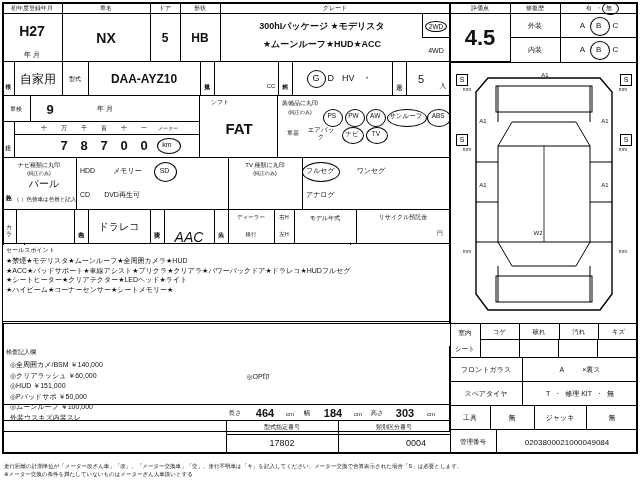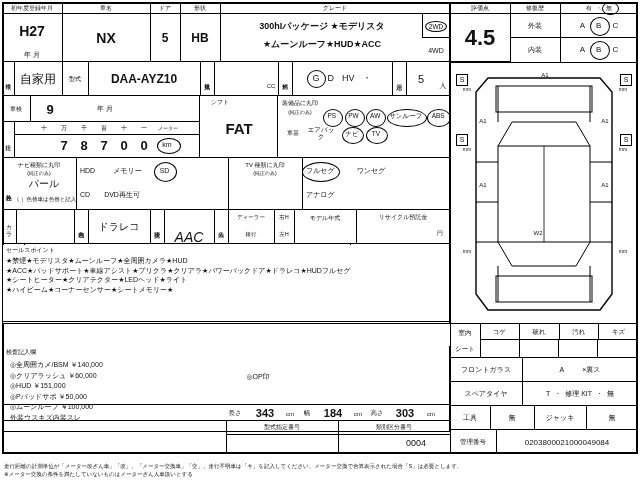--- a/index.html
+++ b/index.html
@@ -315,35 +315,36 @@
     <div>◎クリアラッシュ ￥60,000</div>
     <div>◎HUD ￥151,000</div>
     <div>◎Pバッドサポ ￥50,000</div>
     <div>◎ムーンルーフ ￥100,000</div>
     <div>外装ウスキズ内装スレ</div>
   </div>
   <div class="lbl" style="left:230px;top:370px;width:56px;height:14px;font-size:7px;">◎OP印</div>
 
   <div class="bx" style="left:2px;top:404px;width:448px;height:0;border-width:1px 0 0 0;"></div>
   <div class="lbl" style="left:222px;top:406px;width:26px;height:14px;font-size:6.5px;">長さ</div>
-  <div class="val big" style="left:248px;top:405px;width:34px;height:16px;font-size:11px;">343</div>
+  <div class="val big" style="left:248px;top:405px;width:34px;height:16px;font-size:11px;">464</div>
   <div class="lbl" style="left:282px;top:408px;width:16px;height:12px;font-size:6px;">cm</div>
   <div class="lbl" style="left:298px;top:406px;width:18px;height:14px;font-size:6.5px;">幅</div>
   <div class="val big" style="left:316px;top:405px;width:34px;height:16px;font-size:11px;">184</div>
   <div class="lbl" style="left:350px;top:408px;width:16px;height:12px;font-size:6px;">cm</div>
   <div class="lbl" style="left:366px;top:406px;width:22px;height:14px;font-size:6.5px;">高さ</div>
   <div class="val big" style="left:388px;top:405px;width:34px;height:16px;font-size:11px;">303</div>
   <div class="lbl" style="left:422px;top:408px;width:18px;height:12px;font-size:6px;">cm</div>
 
   <div class="bx" style="left:2px;top:420px;width:448px;height:0;border-width:1px 0 0 0;"></div>
   <div class="bx" style="left:226px;top:420px;width:0;height:34px;border-width:0 0 0 1px;"></div>
   <div class="lbl" style="left:226px;top:421px;width:112px;height:12px;font-size:6px;">型式指定番号</div>
   <div class="bx" style="left:338px;top:420px;width:0;height:34px;border-width:0 0 0 1px;"></div>
   <div class="lbl" style="left:338px;top:421px;width:112px;height:12px;font-size:6px;">類別区分番号</div>
   <div class="bx" style="left:226px;top:434px;width:224px;height:0;border-width:1px 0 0 0;"></div>
+  <div class="val" style="left:226px;top:434px;width:112px;height:18px;font-size:9px;">17802</div>
   <div class="val" style="left:338px;top:434px;width:112px;height:18px;font-size:9px;padding-left:44px;">0004</div>
 
   <div class="bx" style="left:450px;top:62px;width:188px;height:262px;border-width:0 0 1px 0;"></div>
 
   <svg style="position:absolute;left:452px;top:66px;" width="184" height="254" viewBox="0 0 184 254">
 
     <path d="M36,12 L148,12 L160,26 L160,228 L148,244 L36,244 L24,228 L24,26 Z" fill="none" stroke="#000" stroke-width="1.4"></path>
 
     <rect x="44" y="20" width="96" height="26" fill="none" stroke="#000" stroke-width="1"></rect>
     <rect x="44" y="210" width="96" height="26" fill="none" stroke="#000" stroke-width="1"></rect>

